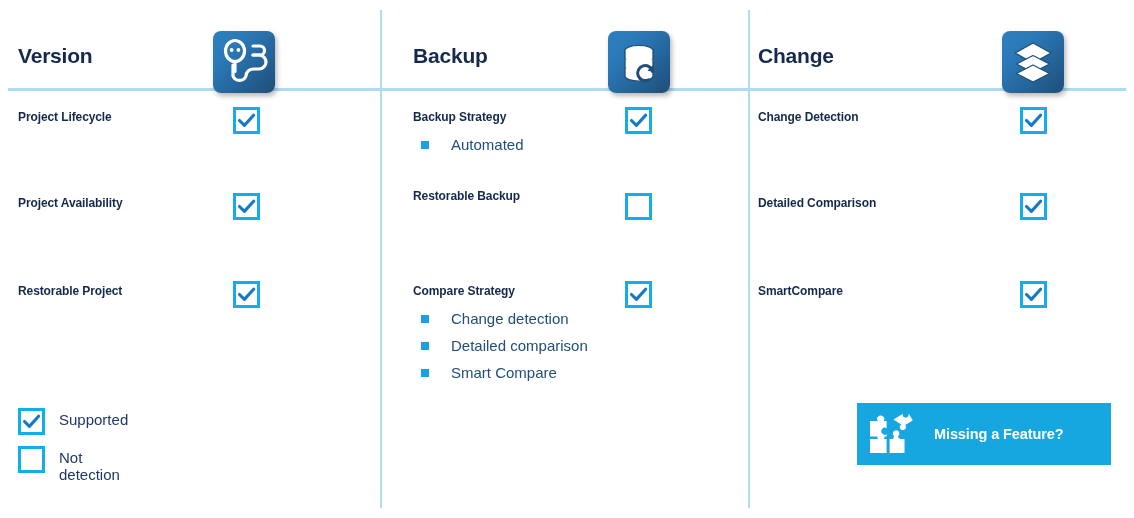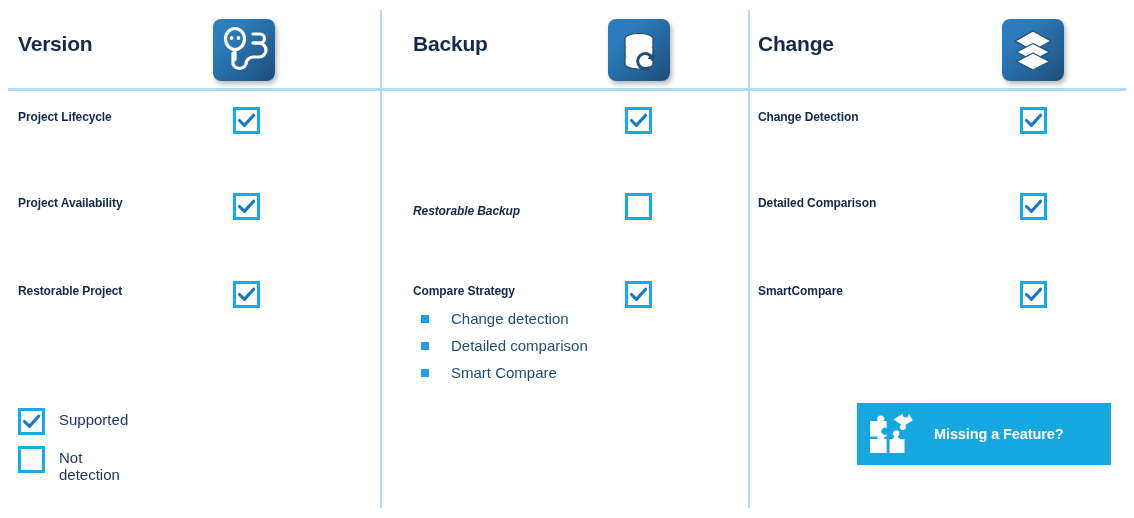--- a/index.html
+++ b/index.html
@@ -43,21 +43,21 @@
 
   
   .column { position: absolute; top: 0; height: 518px; }
   .column.c1 { left: 0px;   width: 380px; }
   .column.c2 { left: 380px; width: 368px; }
   .column.c3 { left: 748px; width: 386px; }
 
   
   .col-header {
     position: absolute;
-    top: 4px;
+    top: 16px;
     left: 0;
     right: 0;
     height: 109px;
   }
   .col-title {
     position: absolute;
     left: 18px;
     top: 28px;
     font-size: 21px;
     font-weight: bold;
@@ -275,27 +275,36 @@
             <path d="M17 37.5 v7.5 a14 5.2 0 0 0 28 0 v-7.5"></path>
           </g>
           <g fill="none" stroke="#1E4E79" stroke-width="3" stroke-linecap="round">
             <path d="M44.5 40.5 a7.5 7.5 0 1 0 -4 8.3"></path>
           </g>
           <path d="M44.5 34.5 l1.6 6.6 l-6.6 -1.4 z" fill="#1E4E79"></path>
         </svg>
       </div>
     </div>
 
+    <div class="feature" style="top:110px;">
+      <div class="feature-label">Backup Strategy</div>
+      <ul class="sublist">
+        <li>
+          <span class="bullet-sq"></span>
+          <span>Automated</span>
+        </li>
+      </ul>
+    </div>
     <div class="checkbox" style="left:245px; top:107px;">
       <svg viewBox="0 0 21 21" xmlns="http://www.w3.org/2000/svg">
         <polyline points="3.5,10.5 8.4,15.4 17.6,5.2" fill="none" stroke="#1878C8" stroke-width="3.1" stroke-linecap="round" stroke-linejoin="round"></polyline>
       </svg>
     </div>
 
-    <div class="feature" style="top:204px;font-style:italic;">
+    <div class="feature" style="top:189px;">
       <div class="feature-label">Restorable Backup</div>
     </div>
     <div class="checkbox unchecked" style="left:245px; top:193px;">
       <svg viewBox="0 0 21 21" xmlns="http://www.w3.org/2000/svg">
         <polyline points="3.5,10.5 8.4,15.4 17.6,5.2" fill="none" stroke="#1878C8" stroke-width="3.1"></polyline>
       </svg>
     </div>
 
     <div class="feature" style="top:284px;">
       <div class="feature-label">Compare Strategy</div>

